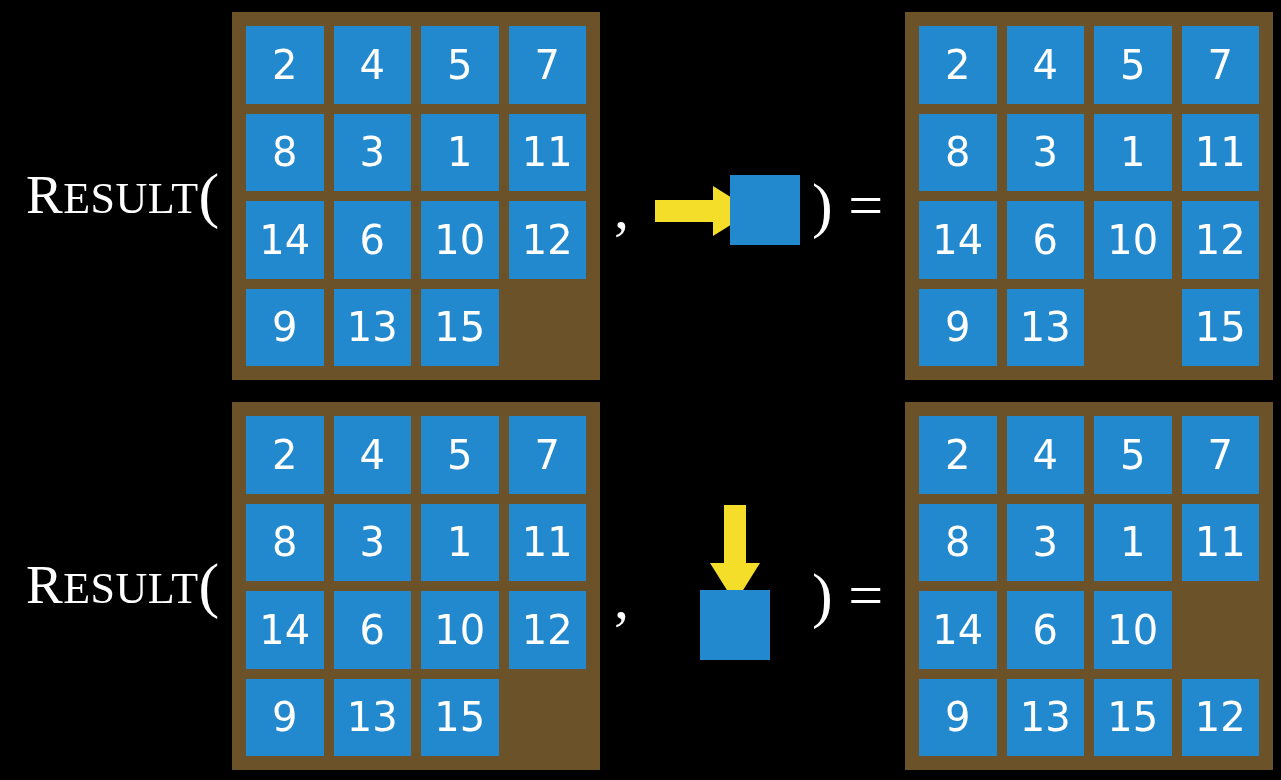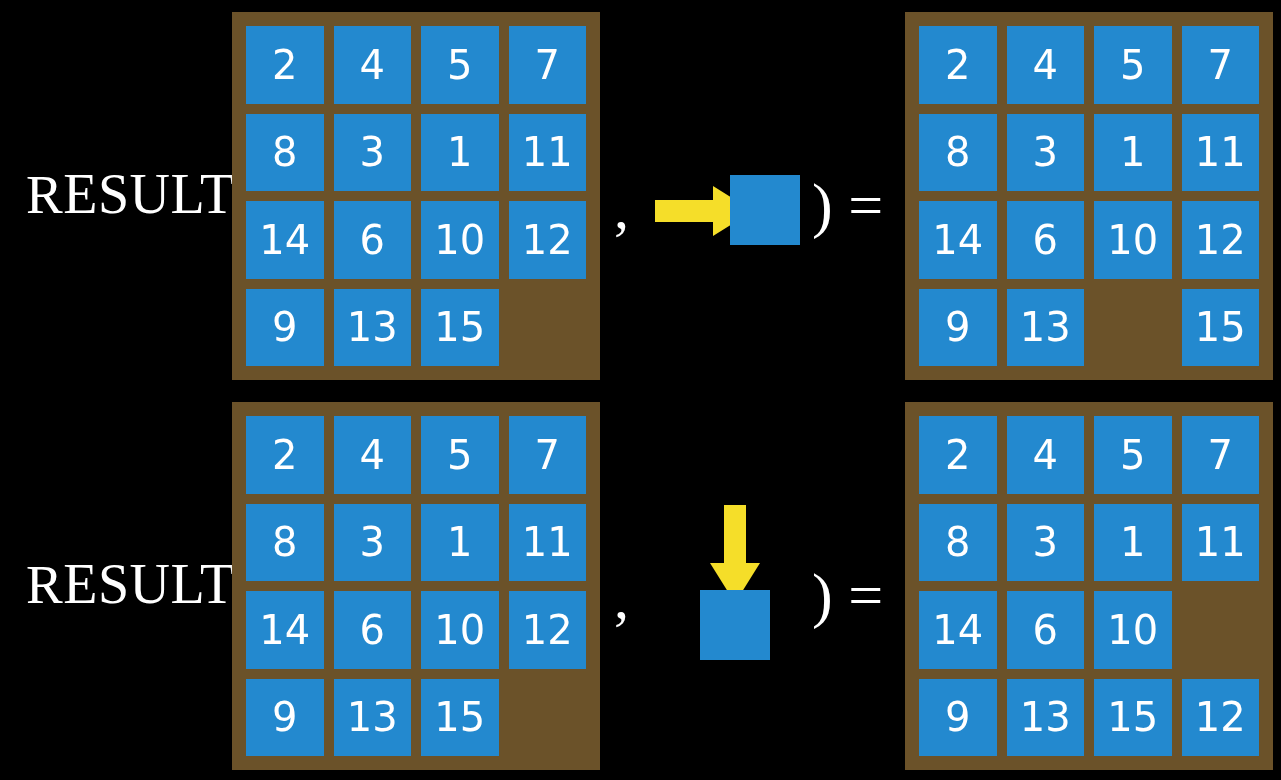--- a/index.html
+++ b/index.html
@@ -33,21 +33,21 @@
     top: 50%;
     transform: translateY(-50%);
     color: #ffffff;
     font-family: "Liberation Serif", "DejaVu Serif", serif;
     font-size: 55px;
     line-height: 1;
     white-space: nowrap;
     letter-spacing: 0.5px;
   }
   .result-label .cap-first { font-size: 55px; }
-  .result-label .smallcaps { font-size: 56px; }
+  .result-label .smallcaps { font-size: 44px; }
   .result-label .paren {
     font-size: 62px;
     vertical-align: -3px;
   }
 
   
   .board {
     position: absolute;
     width: 368px;
     height: 368px;

